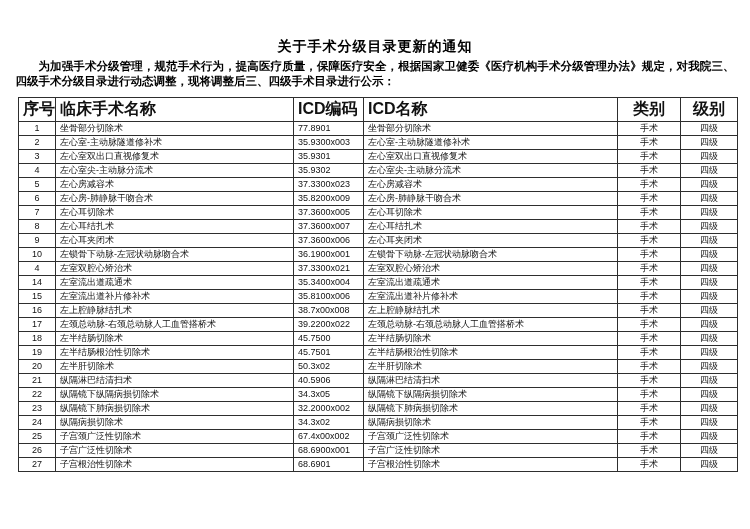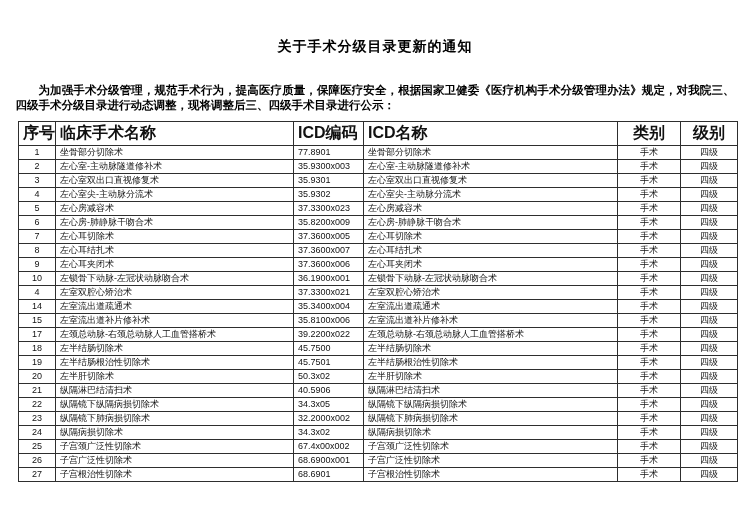--- a/index.html
+++ b/index.html
@@ -15,21 +15,21 @@
     margin-top:38px;
     text-align:center;
     font-family:Liberation Sans, sans-serif;
     font-size:14px;
     font-weight:bold;
     color:#000;
     letter-spacing:1px;
   }
 
   .doc-para {
-    margin:27px auto 0 auto;
+    margin:3px auto 0 auto;
     width:719px;
     font-family:"Liberation Serif","DejaVu Serif",serif;
     font-size:11.5px;
     font-weight:bold;
     line-height:15px;
     text-indent:2em;
     color:#000;
     text-align:justify;
   }
 
@@ -195,20 +195,28 @@
         </tr>
         <tr>
           <td class="ac">15</td>
           <td class="al">左室流出道补片修补术</td>
           <td class="al">35.8100x006</td>
           <td class="al">左室流出道补片修补术</td>
           <td class="ac">手术</td>
           <td class="ac">四级</td>
         </tr>
         <tr>
+          <td class="ac">16</td>
+          <td class="al">左上腔静脉结扎术</td>
+          <td class="al">38.7x00x008</td>
+          <td class="al">左上腔静脉结扎术</td>
+          <td class="ac">手术</td>
+          <td class="ac">四级</td>
+        </tr>
+        <tr>
           <td class="ac">17</td>
           <td class="al">左颈总动脉-右颈总动脉人工血管搭桥术</td>
           <td class="al">39.2200x022</td>
           <td class="al">左颈总动脉-右颈总动脉人工血管搭桥术</td>
           <td class="ac">手术</td>
           <td class="ac">四级</td>
         </tr>
         <tr>
           <td class="ac">18</td>
           <td class="al">左半结肠切除术</td>

